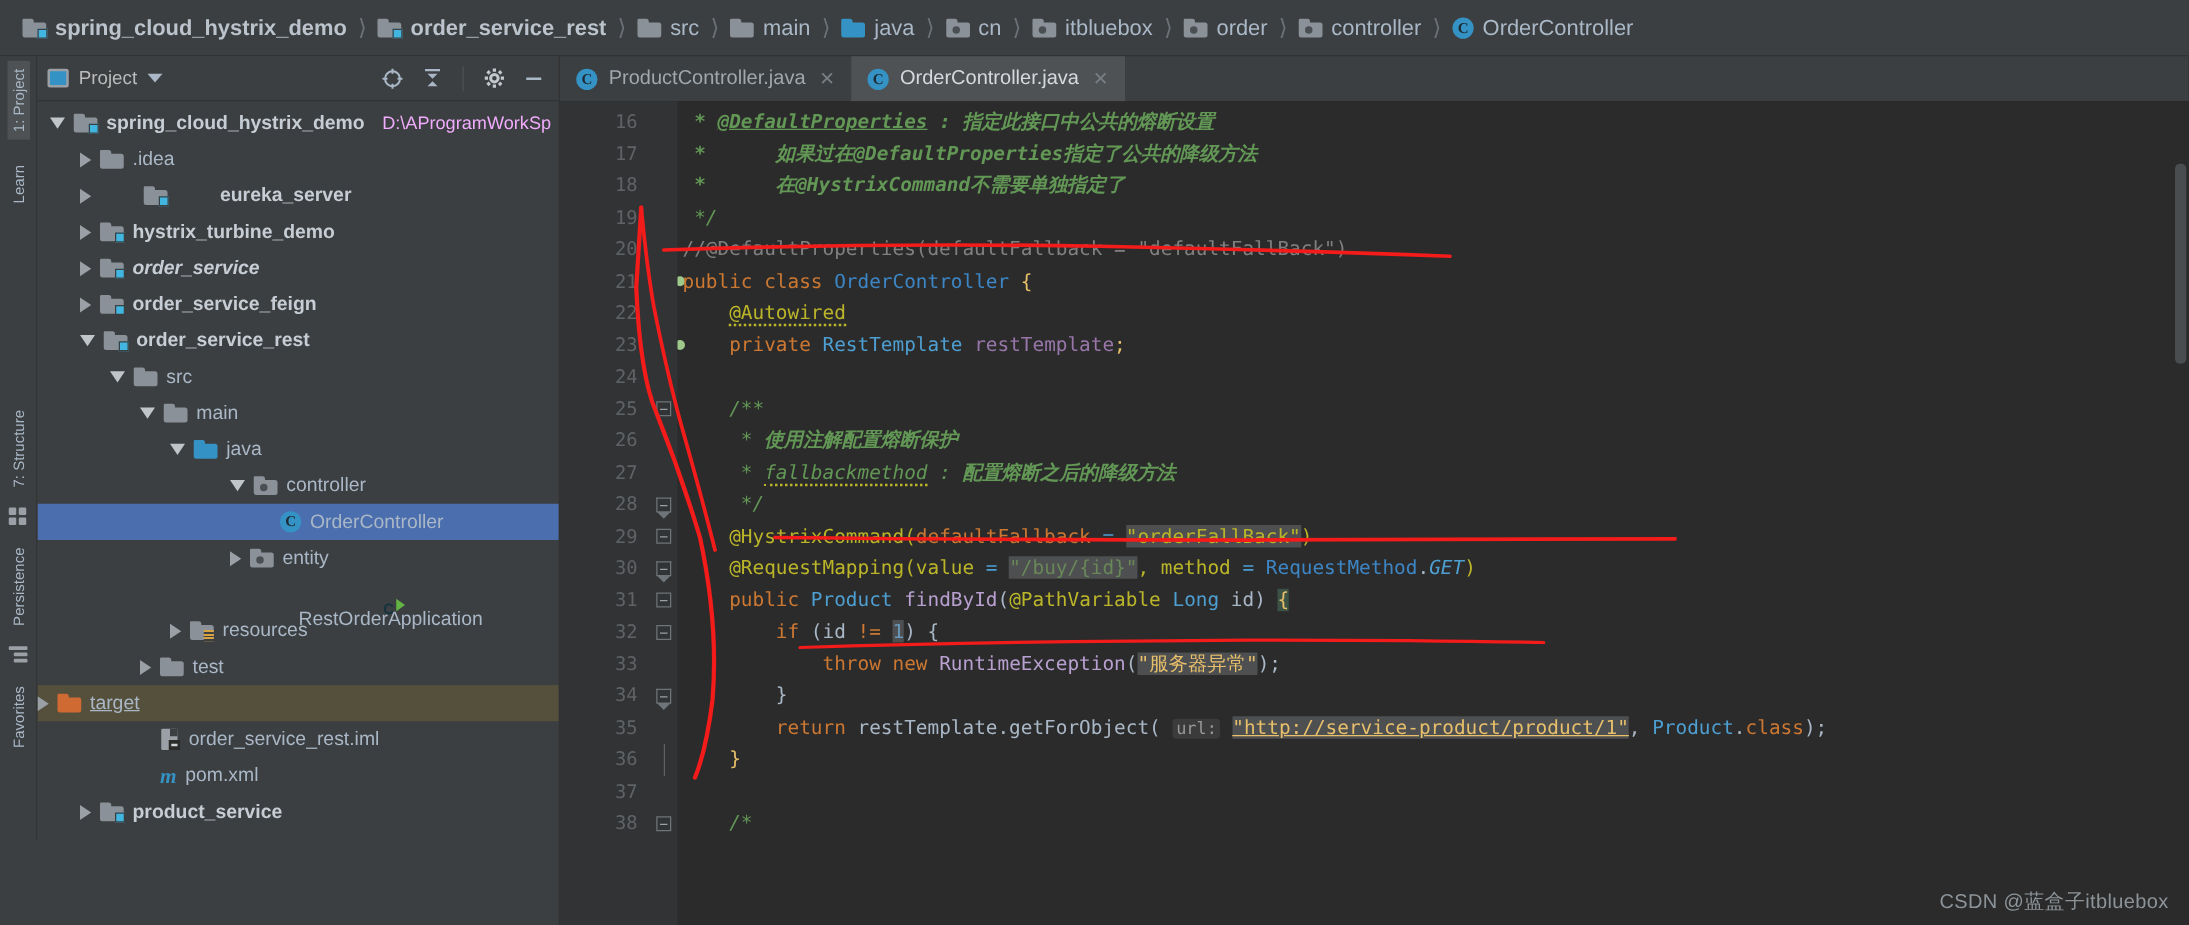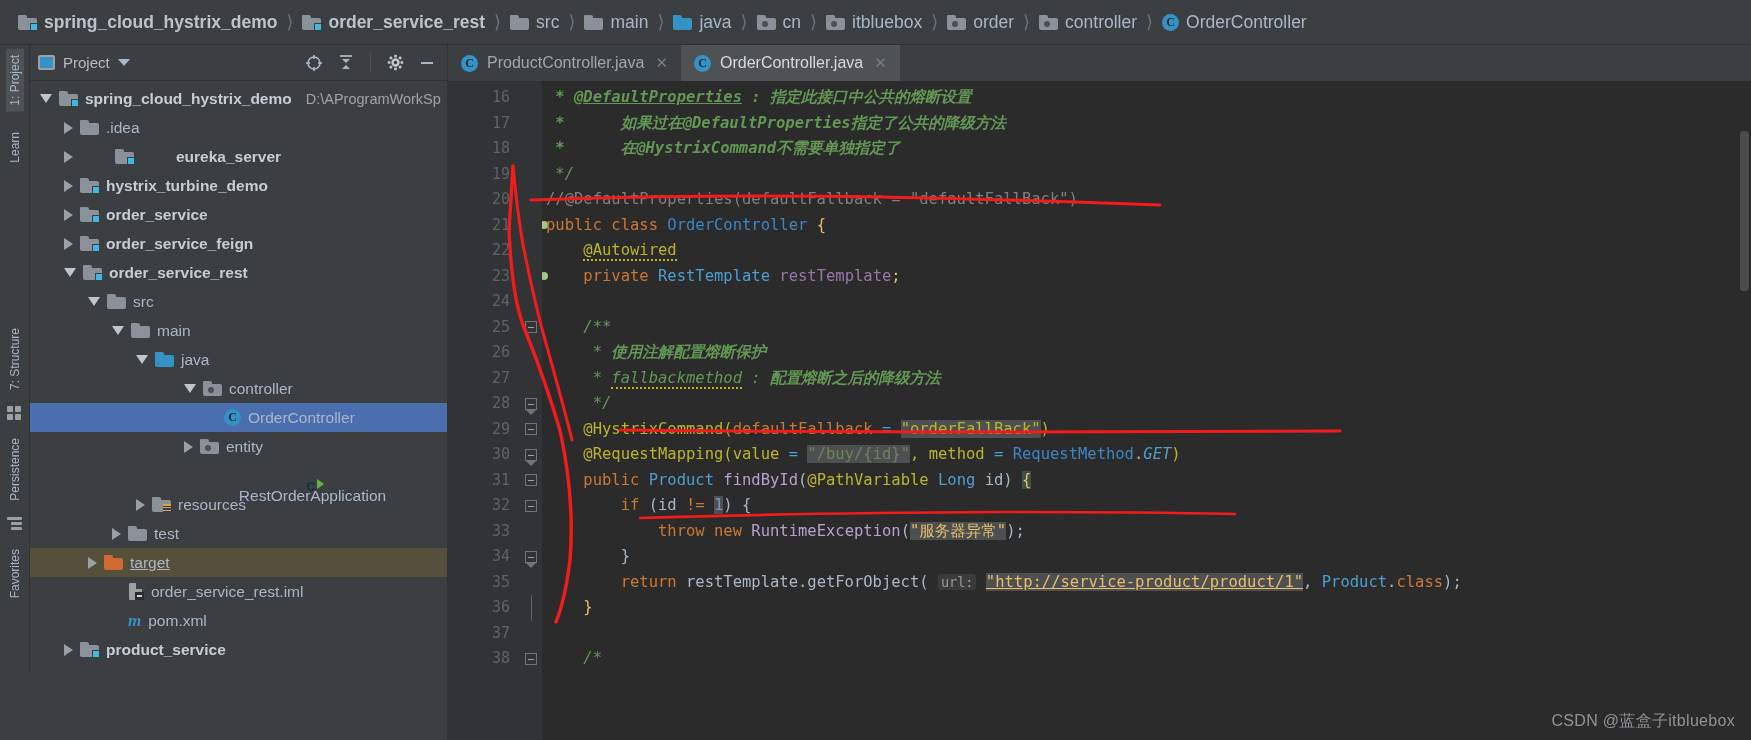--- a/index.html
+++ b/index.html
@@ -134,21 +134,21 @@
 
   .tree { flex: 1; overflow: hidden; padding-top: 3px; font-size: 15.5px; }
   .trow {
     height: 29px; display: flex; align-items: center; gap: 7px;
     color: #a9b7c6; white-space: nowrap; padding-right: 6px;
   }
   .trow.selected { background: #4b6eaf; }
   .trow.highlight { background: #55503c; }
   .trow .label { font-size: 15.5px; }
   .trow.bold .label { font-weight: bold; color: #c6cdd4; }
-  .trow .path { color: #a3a3a3; font-size: 14.5px; margin-left: 7px; text-align: center; }
+  .trow .path { color: #f0abfc; font-size: 14.5px; margin-left: 7px; text-align: center; }
   .arrow-r {
     width: 0; height: 0; flex: none;
     border-top: 6px solid transparent; border-bottom: 6px solid transparent;
     border-left: 9px solid #9aa0a6;
   }
   .arrow-d {
     width: 0; height: 0; flex: none;
     border-left: 6.5px solid transparent; border-right: 6.5px solid transparent;
     border-top: 9px solid #c0c5ca;
   }
@@ -451,21 +451,21 @@
           </div>
           <div class="trow bold" style="padding-left: 34px;">
             <span class="arrow-r"></span>
             <span class="ico ico-folder">
               <span class="tab"></span>
               <span class="body"></span>
               <span class="badge"></span>
             </span>
             <span class="label">hystrix_turbine_demo</span>
           </div>
-          <div class="trow bold" style="padding-left: 34px;">
+          <div class="trow bold" style="padding-left: 34px; font-style: italic;">
             <span class="arrow-r"></span>
             <span class="ico ico-folder">
               <span class="tab"></span>
               <span class="body"></span>
               <span class="badge"></span>
             </span>
             <span class="label">order_service</span>
           </div>
           <div class="trow bold" style="padding-left: 34px;">
             <span class="arrow-r"></span>
@@ -547,21 +547,21 @@
             <span class="label">resources</span>
           </div>
           <div class="trow" style="padding-left: 82px;">
             <span class="arrow-r"></span>
             <span class="ico ico-folder">
               <span class="tab"></span>
               <span class="body"></span>
             </span>
             <span class="label">test</span>
           </div>
-          <div class="trow highlight" style="padding-left: 58px; text-decoration: underline;">
+          <div class="trow highlight" style=" text-decoration: underline;">
             <span class="arrow-r"></span>
             <span class="ico ico-folder orange">
               <span class="tab"></span>
               <span class="body"></span>
             </span>
             <span class="label">target</span>
           </div>
           <div class="trow" style="padding-left: 82px;">
             <span class="arrow-none"></span>
             <span class="ico ico-iml">

